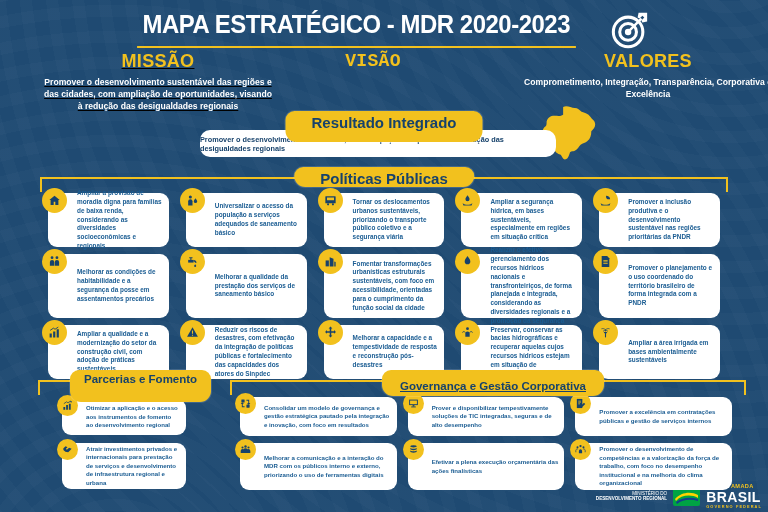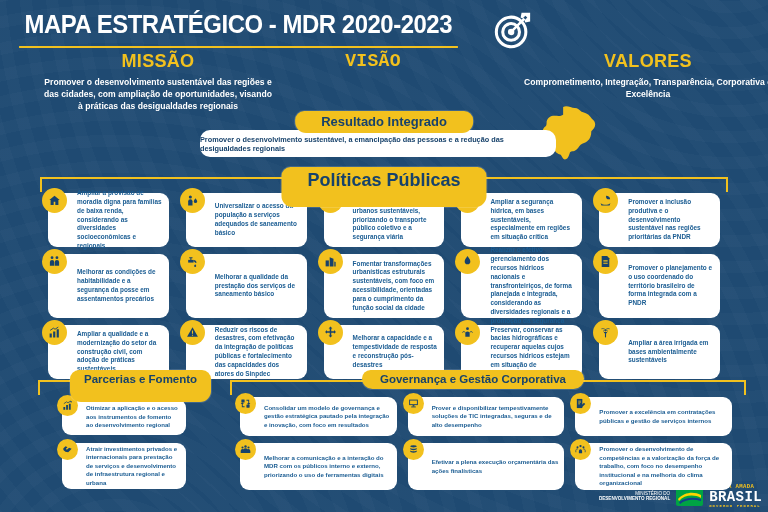--- a/index.html
+++ b/index.html
@@ -7,47 +7,47 @@
   }
   html,body{margin:0;padding:0;}
   body{width:768px;height:512px;background:var(--bg);font-family:"Liberation Sans",sans-serif;overflow:hidden;}
   .page{position:relative;width:768px;height:512px;
     background:
       repeating-radial-gradient(circle at 15% 115%, rgba(255,255,255,0.018) 0 12px, transparent 12px 26px),
       repeating-radial-gradient(circle at 95% -15%, rgba(255,255,255,0.018) 0 12px, transparent 12px 26px),
       var(--bg);
   }
   
-  .title-row{position:absolute;top:9px;left:0;width:768px;display:flex;align-items:flex-start;gap:16px;}
+  .title-row{position:absolute;top:9px;left:0;width:768px;display:flex;justify-content:center;align-items:flex-start;gap:16px;}
   .title{margin:0;color:#fff;font-size:26px;font-weight:bold;letter-spacing:-0.5px;
     transform:scaleX(.92);transform-origin:center;border-bottom:2.5px solid var(--yellow);padding:0 6px 6px;}
   .target-icon{width:40px;height:40px;margin-top:1px;}
   
   .pillar{position:absolute;top:50px;text-align:center;}
   .pillar h2{margin:0 0 4px;color:var(--yellow);font-size:19px;font-weight:bold;letter-spacing:.3px;transform:scaleX(.95);}
   .pillar p{margin:0;color:#fff;font-size:8.6px;font-weight:bold;line-height:1.4;}
-  .pillar.mission{left:42px;width:232px;}
+  .pillar.mission{left:42px;width:232px;text-decoration:underline;}
   .pillar.vision{left:259px;width:228px;font-family:Liberation Mono, monospace;}
   .pillar.values{left:524px;width:248px;}
   
   .badge{background:var(--yellow);color:var(--navy);font-weight:bold;text-align:center;
     border-radius:9px 9px 11px 11px;white-space:nowrap;box-shadow:0 0 0 1px rgba(255,255,255,.15);}
   
-  .ri-badge{position:absolute;top:111px;left:50%;transform:translateX(-50%);font-size:13px;padding:3px 26px 4px;z-index:3;}
+  .ri-badge{position:absolute;top:111px;left:50%;transform:translateX(-50%);font-size:15px;padding:3px 26px 11px;z-index:3;}
   .ri-bar{position:absolute;top:130px;left:200px;width:356px;height:27px;background:#fff;border-radius:10px;
     display:flex;align-items:center;justify-content:center;color:var(--navy);font-size:7.3px;font-weight:bold;z-index:2;}
   .brazil{position:absolute;left:534px;top:105px;width:68px;height:64px;z-index:1;}
   
   .frame{position:absolute;border-top:2px solid var(--yellow);border-left:2px solid var(--yellow);border-right:2px solid var(--yellow);}
   .pp-frame{left:40px;width:684px;top:177px;height:13px;}
-  .pp-badge{position:absolute;top:167px;left:50%;transform:translateX(-50%);font-size:18px;padding:3px 26px 16px;z-index:3;}
+  .pp-badge{position:absolute;top:167px;left:50%;transform:translateX(-50%);font-size:15px;padding:3px 26px 0;z-index:3;}
   .pf-frame{left:38px;width:168px;top:380px;height:13px;}
   .pf-badge{position:absolute;top:370px;left:70px;font-size:11.5px;padding:3px 14px 17px;z-index:3;}
   .gv-frame{left:230px;width:512px;top:380px;height:13px;}
-  .gv-badge{position:absolute;top:370px;left:362px;font-size:11.5px;padding:3px 18px 4px;z-index:3;}
+  .gv-badge{position:absolute;top:370px;left:382px;font-size:11.5px;padding:10px 18px 4px;z-index:3;text-decoration:underline;}
   
   .card{position:relative;background:#fff;border-radius:9px;border-top-left-radius:15px;
     display:flex;align-items:center;padding:5px 7px 5px 29px;box-sizing:border-box;}
   .card-text{color:var(--cardtext);font-weight:bold;font-size:6.4px;line-height:1.38;}
   .icon-circle{position:absolute;top:-5px;left:-6px;width:25px;height:25px;border-radius:50%;
     background:var(--yellow);display:flex;align-items:center;justify-content:center;}
   .icon-circle svg{width:13px;height:13px;fill:var(--navy);}
   .pp-grid{position:absolute;left:48px;top:193px;width:672px;display:grid;
     grid-template-columns:repeat(5,1fr);grid-template-rows:54px 64px 54px;gap:7px 17px;z-index:2;}
   .pf-list{position:absolute;left:62px;top:399px;width:124px;display:grid;grid-template-rows:36px 46px;gap:8px;z-index:2;}
@@ -56,21 +56,21 @@
   .pf-list .icon-circle,.gv-grid .icon-circle{width:21px;height:21px;top:-4px;left:-5px;}
   .pf-list .icon-circle svg,.gv-grid .icon-circle svg{width:11px;height:11px;}
   .gv-grid{position:absolute;left:240px;top:397px;width:492px;display:grid;
     grid-template-columns:repeat(3,1fr);grid-template-rows:39px 47px;gap:7px 11px;z-index:2;}
   
   .footer{position:absolute;right:6px;bottom:3px;display:flex;align-items:center;gap:6px;}
   .ministry{text-align:right;color:#fff;line-height:1.25;}
   .ministry .l1{font-size:4.6px;}
   .ministry .l2{font-size:4.6px;font-weight:bold;}
   .flag-icon{width:27px;height:19px;}
-  .brand{line-height:1;font-family:Liberation Mono, monospace;}
+  .brand{line-height:1;}
   .brand .b1{color:var(--yellow);font-size:5.6px;font-weight:bold;letter-spacing:.4px;}
   .brand .b2{color:#fff;font-size:14px;font-weight:bold;letter-spacing:.4px;margin-top:1px;}
   .brand .b3{color:var(--yellow);font-size:3.9px;font-weight:bold;letter-spacing:1.1px;margin-top:1px;}
 </style>
 </head>
 <body>
 
 <div class="page">
 
   <div class="title-row">
@@ -81,21 +81,21 @@
         <circle cx="19" cy="23" r="8.8" fill="none" stroke="#fff" stroke-width="3.2"></circle>
         <circle cx="19" cy="23" r="3.4" fill="#fff"></circle>
         <path d="M19 23 33 9" stroke="#fff" stroke-width="2.6" fill="none"></path>
         <path d="M30 3l9 0 0 9-5 1-1-2 3-3-2-2-3 3-2-1z" fill="#fff"></path>
       </svg>
     </span>
   </div>
 
   <section class="pillar mission">
     <h2>MISSÃO</h2>
-    <p>Promover o desenvolvimento sustentável das regiões e das cidades, com ampliação de oportunidades, visando à práticas das desigualdades regionais</p>
+    <p>Promover o desenvolvimento sustentável das regiões e das cidades, com ampliação de oportunidades, visando à redução das desigualdades regionais</p>
   </section>
   <section class="pillar vision">
     <h2>VISÃO</h2>
   </section>
   <section class="pillar values">
     <h2>VALORES</h2>
     <p>Comprometimento, Integração, Transparência, Corporativa e Excelência</p>
   </section>
 
   <div class="badge ri-badge">Resultado Integrado</div>

